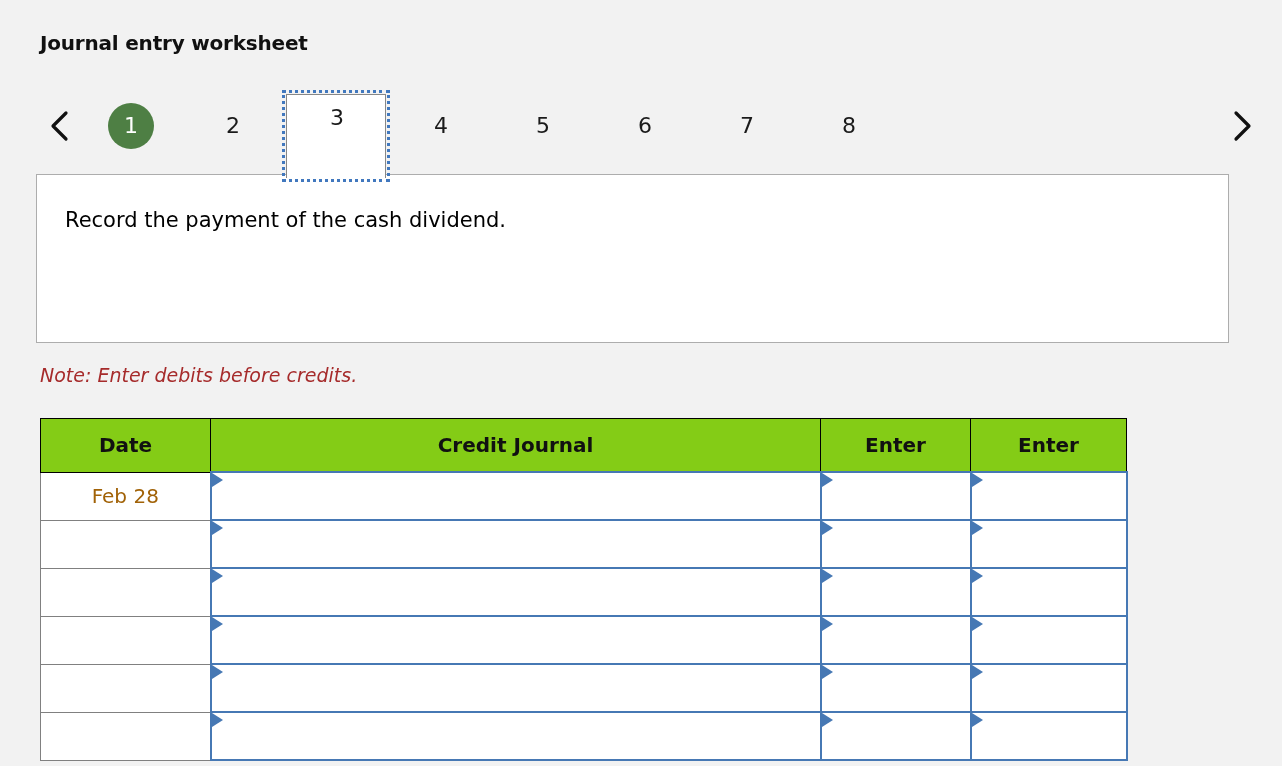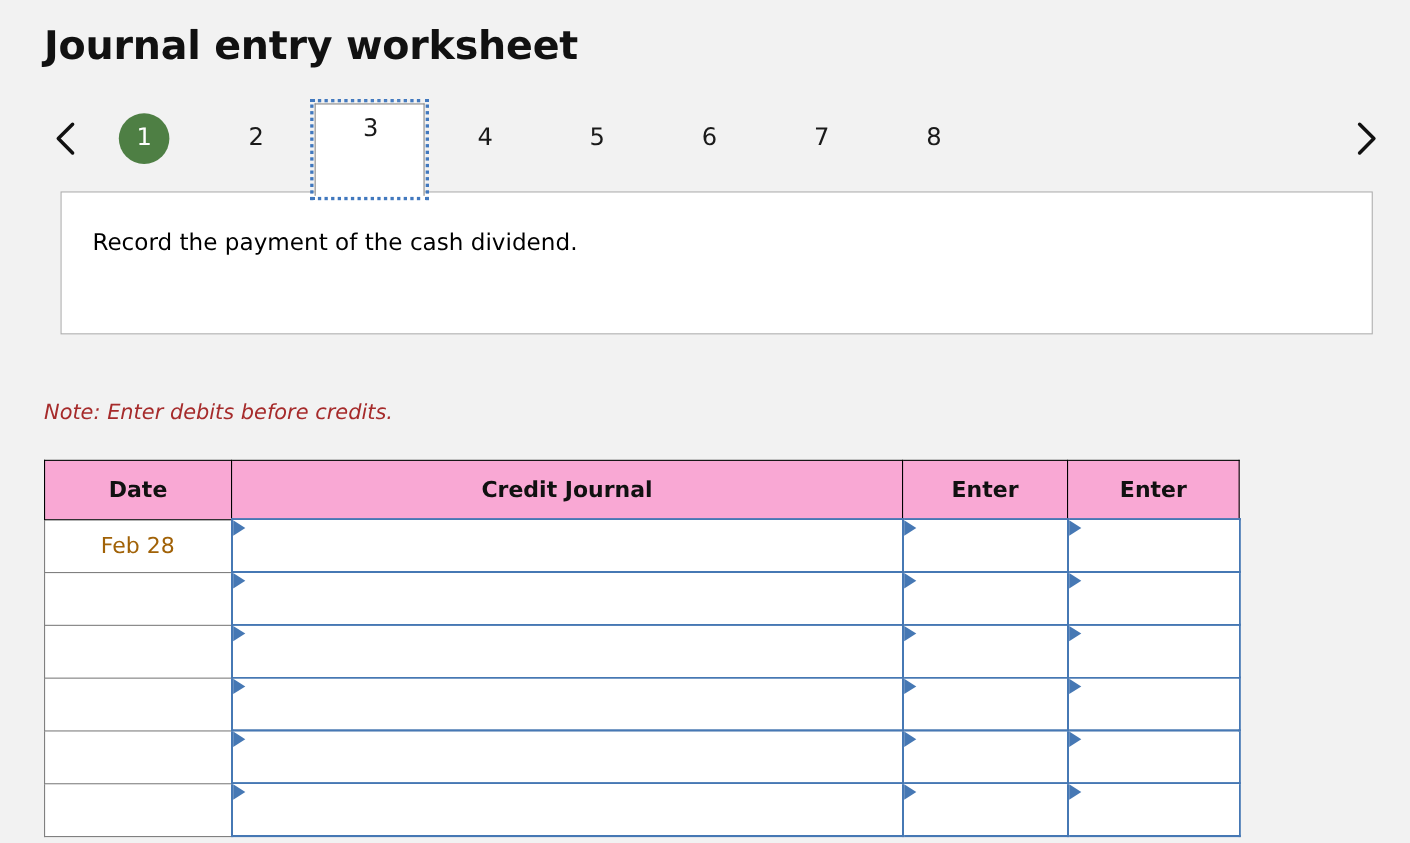--- a/index.html
+++ b/index.html
@@ -12,21 +12,21 @@
     background: #f2f2f2;
     font-family: "DejaVu Sans", "Liberation Sans", sans-serif;
     color: #000;
     overflow: hidden;
   }
 
   #page-title {
     position: absolute;
     left: 40px;
     top: 22px;
-    font-size: 36px;
+    font-size: 20px;
     font-weight: bold;
     letter-spacing: -0.2px;
     color: #111;
     line-height: 42px;
     text-align: center;
   }
 
   
   #tab-strip {
     position: absolute;
@@ -97,24 +97,24 @@
   }
   .tab.current .tab-label {
     position: relative;
     z-index: 4;
     margin-bottom: 16px;
   }
 
   
   #instruction-panel {
     position: absolute;
-    left: 55px;
+    left: 36px;
     top: 174px;
     width: 1193px;
-    height: 130px;
+    height: 169px;
     background: #ffffff;
     border: 1px solid #adadad;
     box-sizing: border-box;
     z-index: 1;
   }
   #instruction-text {
     padding: 33px 0 0 28px;
     font-size: 21px;
     color: #000;
     line-height: 1.2;
@@ -133,21 +133,21 @@
 
   
   #journal-table {
     position: absolute;
     left: 40px;
     top: 418px;
     border-collapse: collapse;
     table-layout: fixed;
   }
   #journal-table th {
-    background: #f9a8d4;
+    background: #84cc16;
     border: 1px solid #000000;
     font-size: 20px;
     font-weight: bold;
     color: #111;
     height: 52px;
     text-align: center;
     padding: 0;
   }
   #journal-table td {
     padding: 0;

